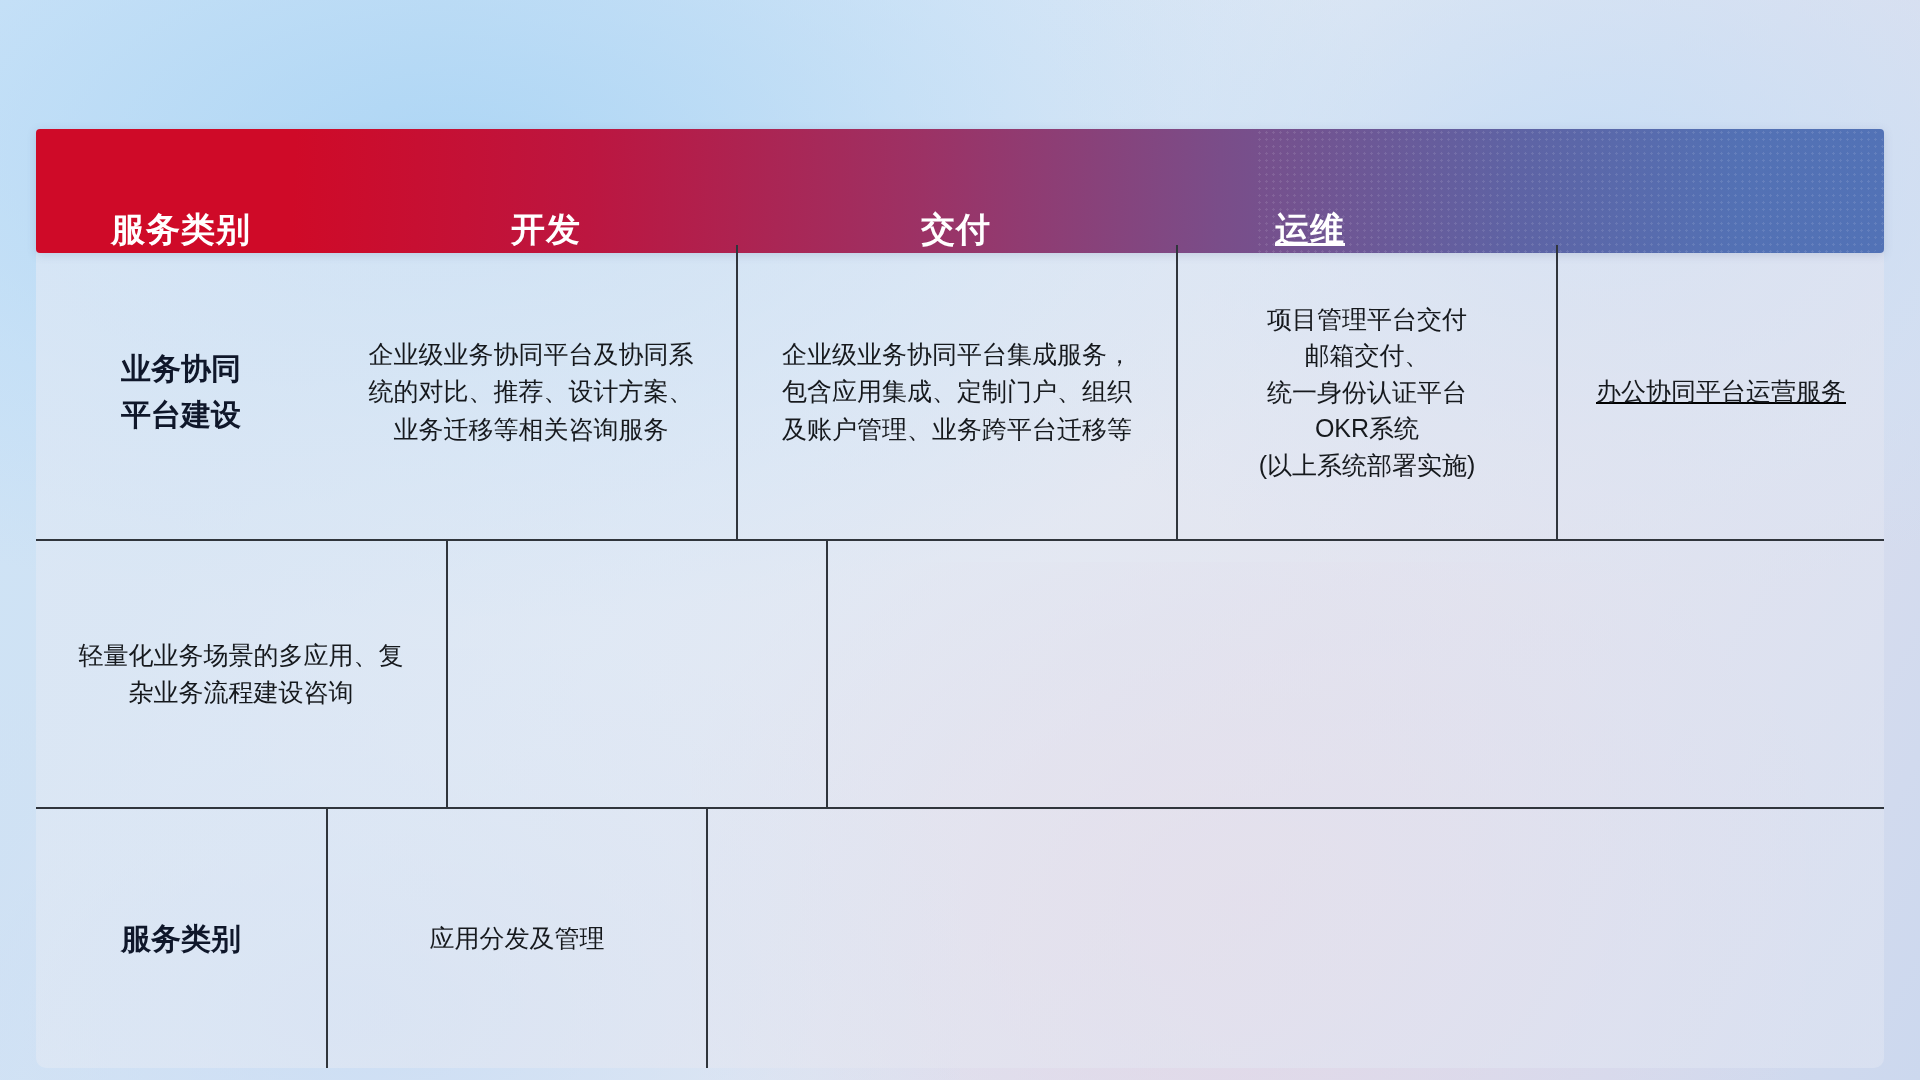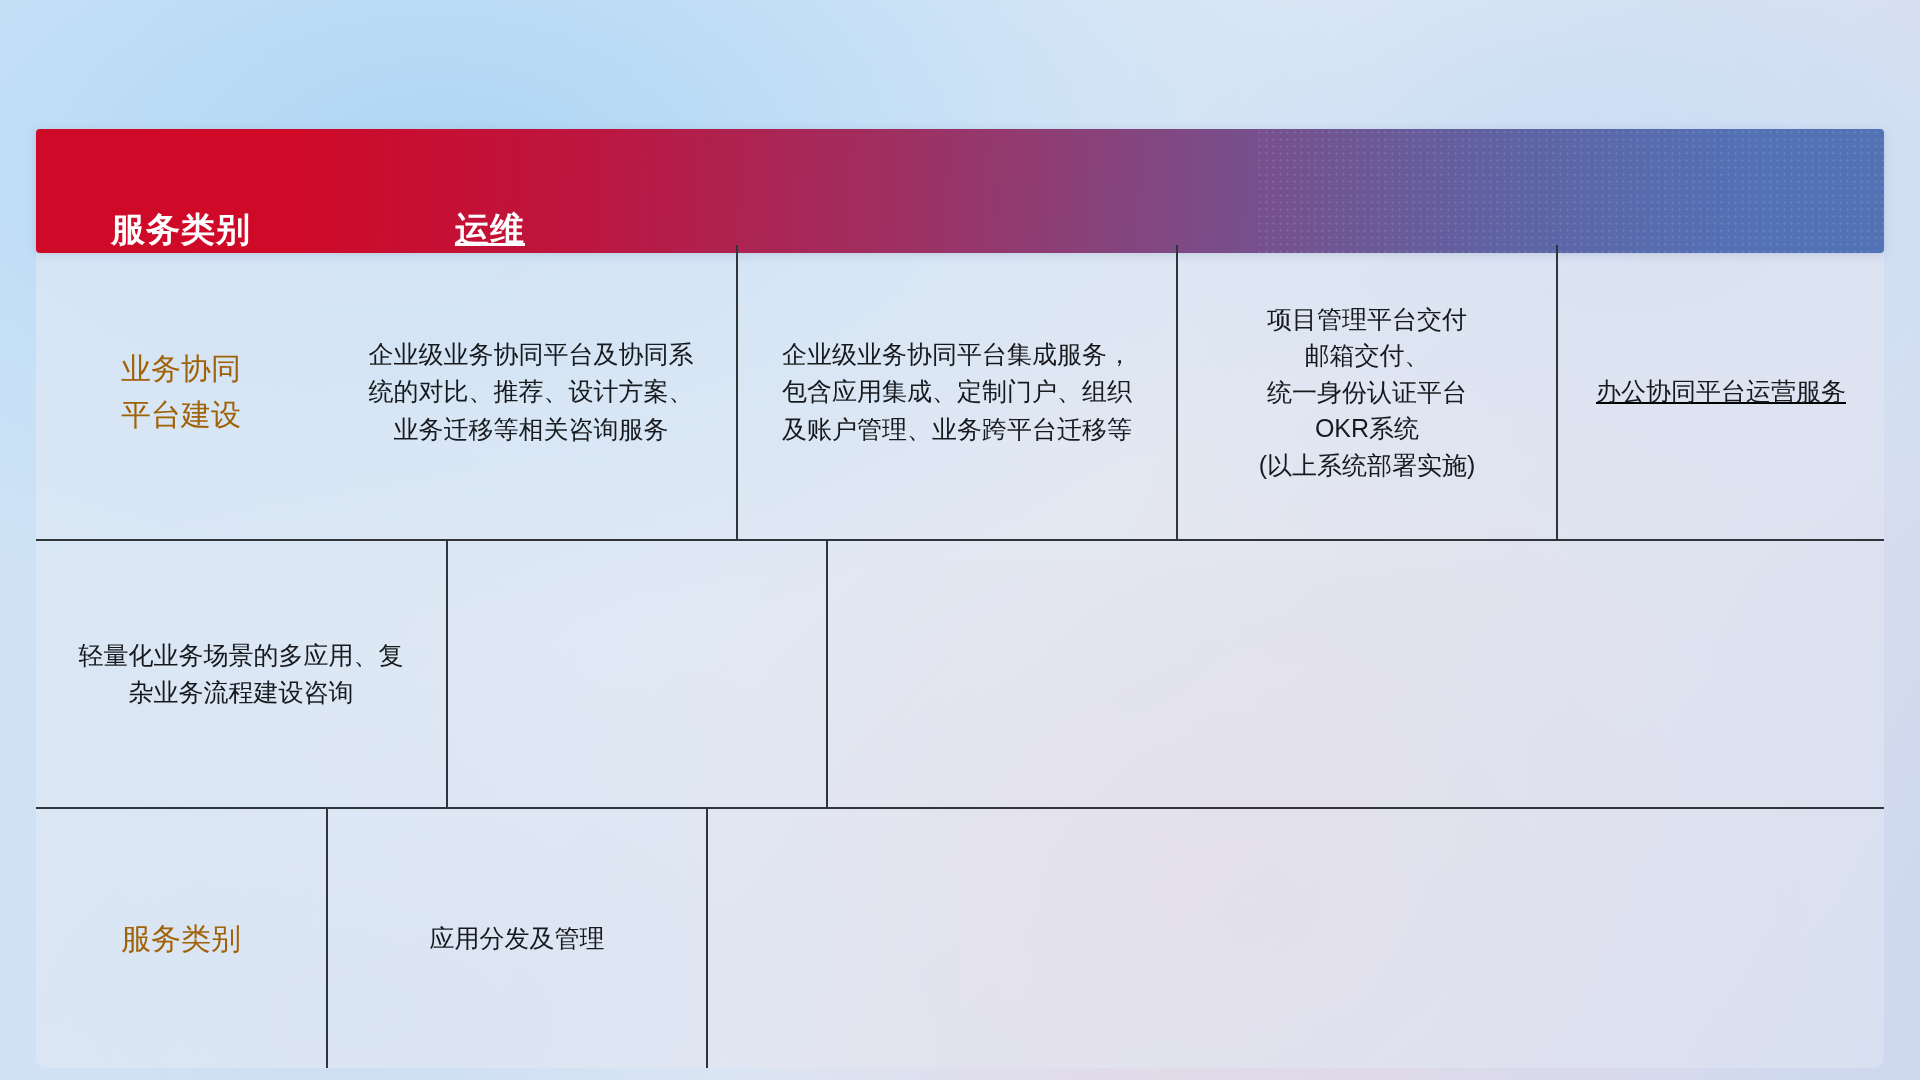--- a/index.html
+++ b/index.html
@@ -175,23 +175,23 @@
     align-items: center;
     justify-content: center;
     box-sizing: border-box;
     padding: 6px 4px;
   }
   .cell-divider {
     border-left: 2px solid #30353c;
   }
 
   .row-label {
-    color: #a16207;
+    color: #0f172a;
     font-size: 30px;
-    font-weight: normal;
+    font-weight: bold;
     line-height: 1.52;
     text-align: center;
     white-space: pre-line;
   }
   .cell-text {
     color: #16191d;
     font-size: 25px;
     line-height: 1.50;
     text-align: center;
     white-space: pre-line;
@@ -208,20 +208,22 @@
 <div id="bg-glow-right"></div>
 <div id="bg-glow-pink"></div>
 <div id="bg-glow-bottomleft"></div>
 
 <div id="table-wrap">
 
   <div id="table-body-panel"></div>
 
   <div id="header-row">
     <div class="header-cell col-0">服务类别</div>
+    <div class="header-cell col-2">开发</div>
+    <div class="header-cell col-3">交付</div>
     <div class="header-cell col-4">运维</div>
   </div>
 
   <div id="body-rows">
 
     <div class="data-row" id="row-0">
       <div class="cell col-0">
         <div class="row-label">业务协同
 平台建设</div>
       </div>

